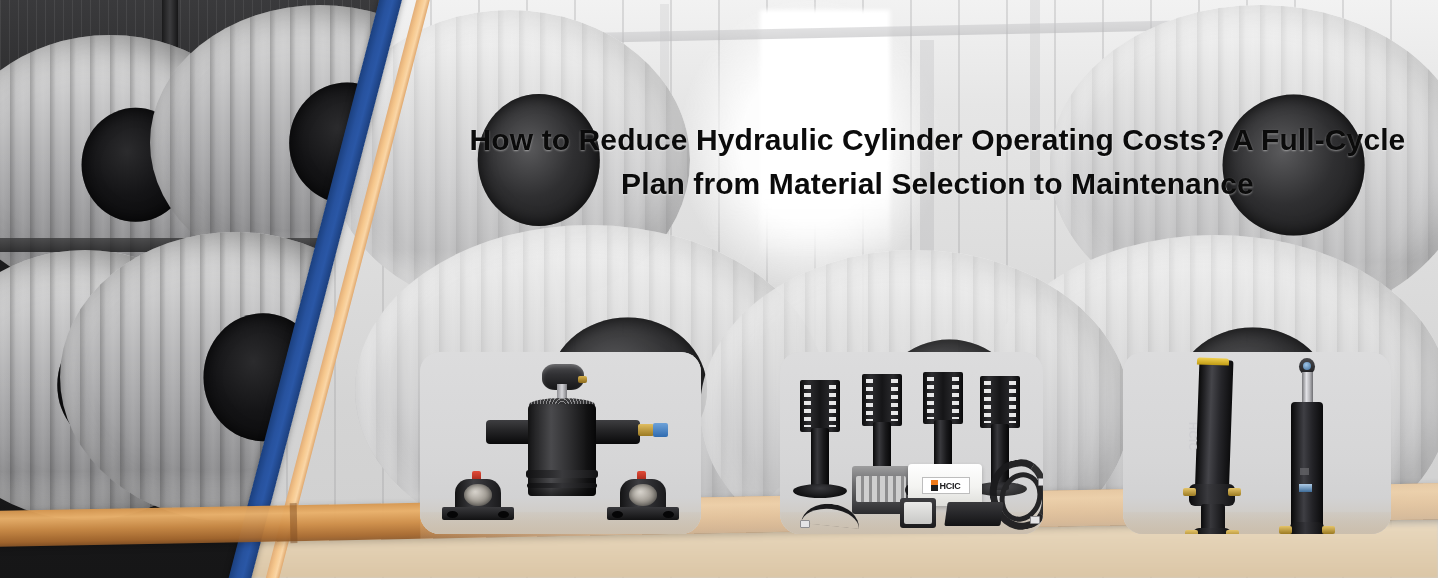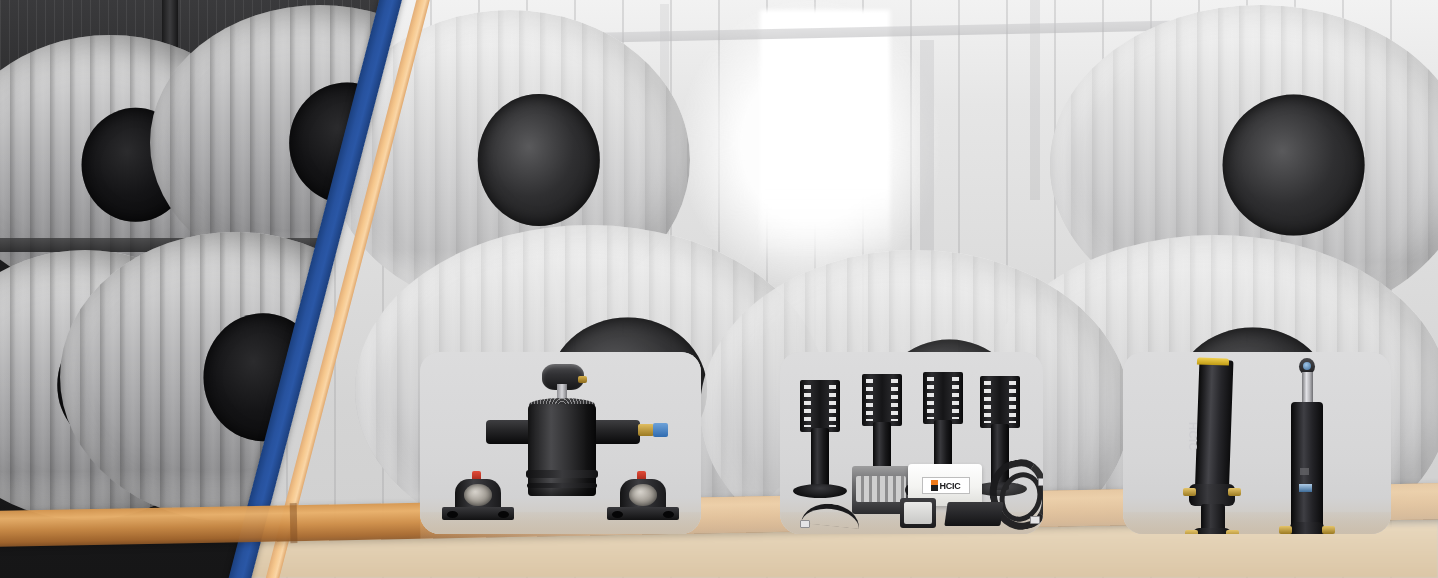--- a/index.html
+++ b/index.html
@@ -532,20 +532,21 @@
 
   <div class="diag blue"></div>
   <div class="diag tan"></div>
 
   <div class="pipe">
     <div class="joint j1"></div>
     <div class="joint j2"></div>
     <div class="fade-right"></div>
   </div>
 
+  <div class="title">How to Reduce Hydraulic Cylinder Operating Costs? A Full-Cycle Plan from Material Selection to Maintenance</div>
 
   <div class="card c1">
     <div class="stage"></div>
     <div class="deskline"></div>
 
     <div class="cyl1">
       <div class="cap">
         <div class="capnip"></div>
       </div>
       <div class="rod"></div>

